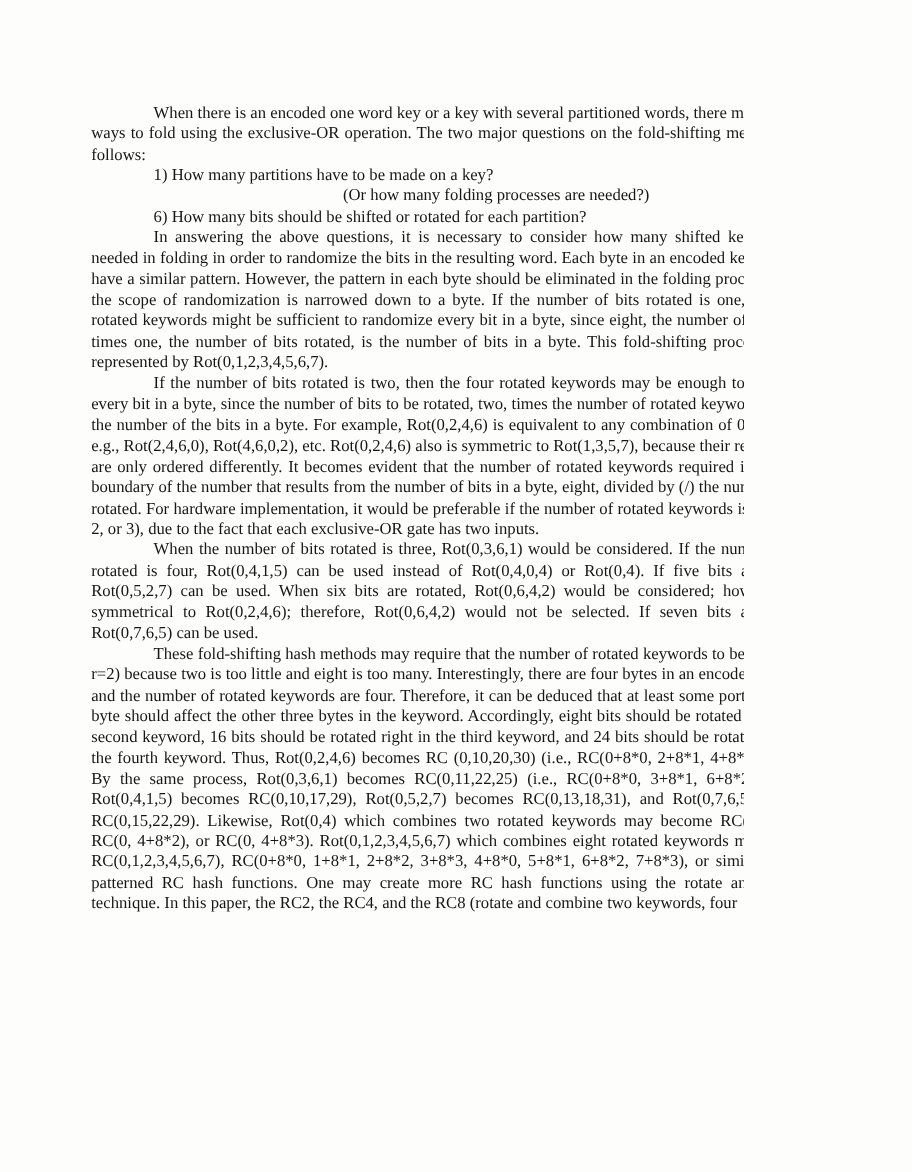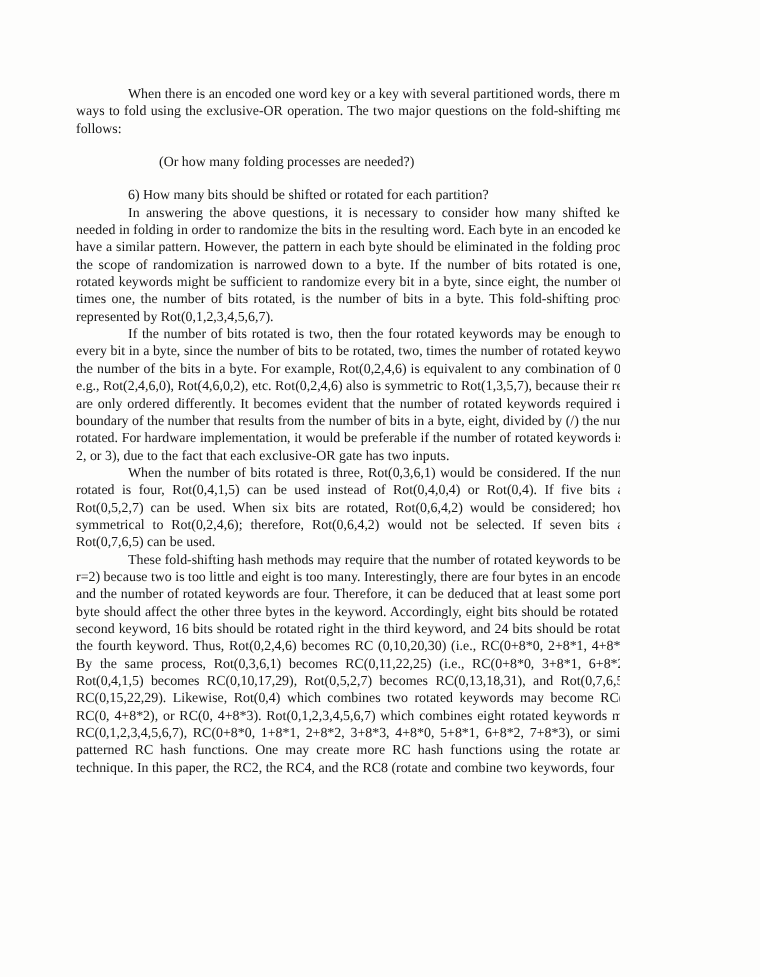--- a/index.html
+++ b/index.html
@@ -29,23 +29,23 @@
     margin: 0;
     text-align: justify;
     text-indent: 52px;
   }
   .list-item {
     margin: 0;
     padding-left: 52px;
     text-align: left;
   }
   .list-sub {
-    margin: 16px;
+    margin: 0;
     padding-left: 67px;
-    text-align: left;
+    text-align: center;
   }
   .page-number {
     position: absolute;
     left: 0;
     top: 866px;
     width: 760px;
     text-align: right;
     font-size: 14px;
     color: #161616;
   }
@@ -60,20 +60,21 @@
     border-radius: 1px;
   }
 </style>
 </head>
 <body>
 
 <div class="page">
 
   <div class="text-block">
     <p class="para">When there is an encoded one word key or a key with several partitioned words, there may be many ways to fold using the exclusive-OR operation.  The two major questions on the fold-shifting method are as follows:</p>
+    <p class="list-item">1)  How many partitions have to be made on a key?</p>
     <p class="list-sub">(Or how many folding processes are needed?)</p>
     <p class="list-item">6)  How many bits should be shifted or rotated for each partition?</p>
     <p class="para">In answering the above questions, it is necessary to consider how many shifted keywords are needed in folding in order to randomize the bits in the resulting word.  Each byte in an encoded keyword may have a similar pattern.  However, the pattern in each byte should be eliminated in the folding process.  Hence, the scope of randomization is narrowed down to a byte.  If the number of bits rotated is one, then eight rotated keywords might be sufficient to randomize every bit in a byte, since eight, the number of keywords, times one, the number of bits rotated, is the number of bits in a byte.  This fold-shifting process may be represented by Rot(0,1,2,3,4,5,6,7).</p>
     <p class="para">If the number of bits rotated is two, then the four rotated keywords may be enough to randomize every bit in a byte, since the number of bits to be rotated, two, times the number of rotated keywords, four, is the number of the bits in a byte.  For example, Rot(0,2,4,6) is equivalent to any combination of 0,2,4, and 6, e.g., Rot(2,4,6,0), Rot(4,6,0,2), etc.  Rot(0,2,4,6) also is symmetric to Rot(1,3,5,7), because their resulting bits are only ordered differently.  It becomes evident that the number of rotated keywords required is the upper boundary of the number that results from the number of bits in a byte, eight, divided by (/) the number of bits rotated.  For hardware implementation, it would be preferable if the number of rotated keywords is 2**r (r=1, 2, or 3), due to the fact that each exclusive-OR gate has two inputs.</p>
     <p class="para">When the number of bits rotated is three, Rot(0,3,6,1) would be considered.  If the number of bits rotated is four, Rot(0,4,1,5) can be used instead of Rot(0,4,0,4) or Rot(0,4).  If five bits are rotated, Rot(0,5,2,7) can be used.  When six bits are rotated, Rot(0,6,4,2) would be considered; however, it is symmetrical to Rot(0,2,4,6); therefore, Rot(0,6,4,2) would not be selected.  If seven bits are rotated, Rot(0,7,6,5) can be used.</p>
     <p class="para">These fold-shifting hash methods may require that the number of rotated keywords to be four (2**r, r=2) because two is too little and eight is too many.  Interestingly, there are four bytes in an encoded keyword, and the number of rotated keywords are four.  Therefore, it can be deduced that at least some portion of each byte should affect the other three bytes in the keyword.  Accordingly, eight bits should be rotated right in the second keyword, 16 bits should be rotated right in the third keyword, and 24 bits should be rotated right for the fourth keyword.  Thus, Rot(0,2,4,6) becomes RC (0,10,20,30) (i.e., RC(0+8*0, 2+8*1, 4+8*2, 6+8*3)).  By the same process, Rot(0,3,6,1) becomes RC(0,11,22,25) (i.e., RC(0+8*0, 3+8*1, 6+8*2, 1+8*3)), Rot(0,4,1,5) becomes RC(0,10,17,29), Rot(0,5,2,7) becomes RC(0,13,18,31), and Rot(0,7,6,5) becomes RC(0,15,22,29).  Likewise, Rot(0,4) which combines two rotated keywords may become RC(0, 4+8*1), RC(0, 4+8*2), or RC(0, 4+8*3).  Rot(0,1,2,3,4,5,6,7) which combines eight rotated keywords may become RC(0,1,2,3,4,5,6,7), RC(0+8*0, 1+8*1, 2+8*2, 3+8*3, 4+8*0, 5+8*1, 6+8*2, 7+8*3), or similar rotation patterned RC hash functions.  One may create more RC hash functions using the rotate and combine technique.  In this paper, the RC2, the RC4, and the RC8 (rotate and combine two keywords, four</p>
   </div>
 
   <div class="page-number">10</div>
 

